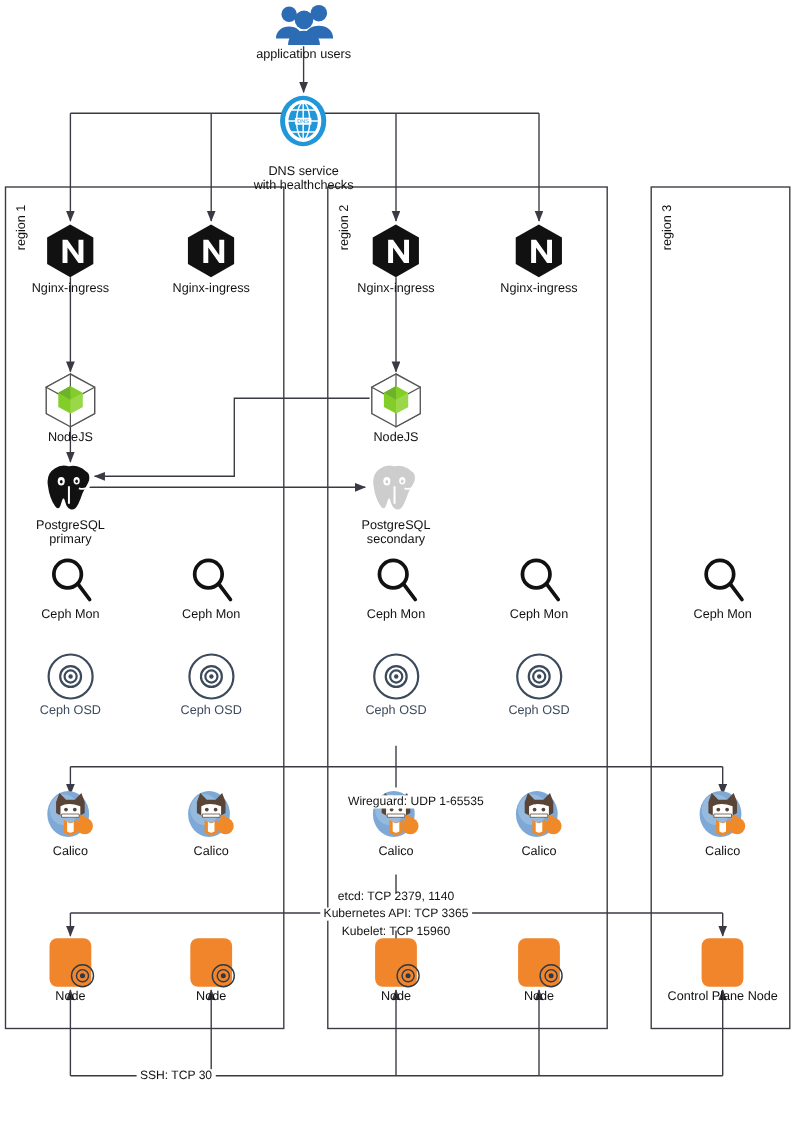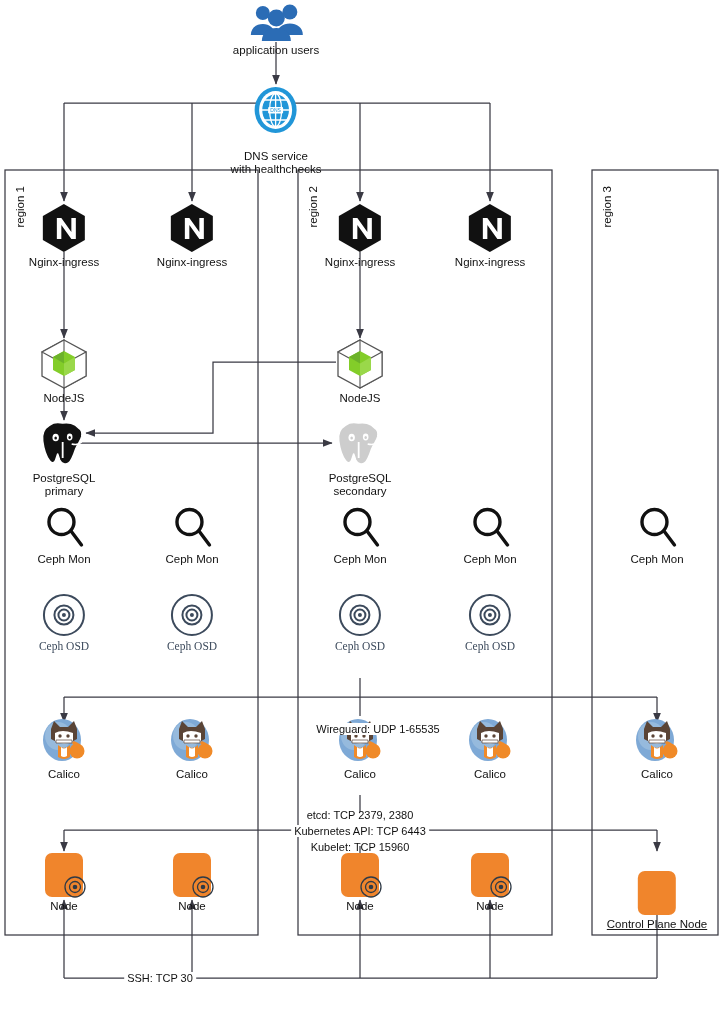--- a/index.html
+++ b/index.html
@@ -2,21 +2,21 @@
 <html><head>
 <meta charset="utf-8">
 <style>
   html,body{margin:0;padding:0;background:#ffffff;}
   body{width:724px;height:1024px;position:relative;overflow:hidden;
        font-family:"Liberation Sans","DejaVu Sans",sans-serif;color:#1a1a1a;}
   #stage{position:absolute;left:0;top:0;width:684px;height:1024px;}
   svg.layer{position:absolute;left:0;top:0;width:724px;height:1024px;pointer-events:none;}
   .node{position:absolute;transform:translateX(-50%);text-align:center;}
   .lbl{font-size:11.5px;line-height:13px;color:#111;white-space:pre;}
-  .lbl.osd{color:#3c4a5c;font-family:Liberation Serif, serif;}
+  .lbl.osd{color:#3c4a5c;}
   .edge-lbl{position:absolute;transform:translate(-50%,-50%);
             background:#fff;padding:0 3px;font-size:11px;color:#111;white-space:nowrap;}
   .edge-lbl.nobg{background:transparent;}
   .region-name{position:absolute;font-size:11.5px;color:#111;
                writing-mode:vertical-rl;transform:rotate(180deg);white-space:nowrap;}
   .ico{display:block;margin:0 auto;}
 </style>
 </head>
 <body>
 
@@ -394,27 +394,27 @@
   </div>
   <div class="node" style="left:490px;top:850px;">
     <svg class="ico" width="50" height="52" viewBox="0 0 50 52">
       <rect x="6" y="3" width="38" height="44" rx="7" fill="#f0852c"></rect>
       <circle cx="36" cy="37" r="10" fill="none" stroke="#2f3a46" stroke-width="1.3"></circle>
       <circle cx="36" cy="37" r="5.5" fill="none" stroke="#2f3a46" stroke-width="1.3"></circle>
       <circle cx="36" cy="37" r="2.3" fill="#2f3a46"></circle>
     </svg>
     <div class="lbl" style="margin-top:-2px;">Node</div>
   </div>
-  <div class="node" style="left:657px;top:868px;text-decoration:underline;">
+  <div class="node" style="left:657px;top:850px;">
     <svg class="ico" width="50" height="52" viewBox="0 0 50 52">
       <rect x="6" y="3" width="38" height="44" rx="7" fill="#f0852c"></rect>
     </svg>
     <div class="lbl" style="margin-top:-2px;">Control Plane Node</div>
   </div>
 
 
   <div class="edge-lbl" style="left:378px;top:697px;margin-top:32px;">Wireguard: UDP 1-65535</div>
-  <div class="edge-lbl nobg" style="left:360px;top:815px;">etcd: TCP 2379, 2380</div>
-  <div class="edge-lbl" style="left:360px;top:831px;">Kubernetes API: TCP 6443</div>
+  <div class="edge-lbl nobg" style="left:360px;top:815px;">etcd: TCP 2379, 1140</div>
+  <div class="edge-lbl" style="left:360px;top:831px;">Kubernetes API: TCP 3365</div>
   <div class="edge-lbl nobg" style="left:360px;top:847px;">Kubelet: TCP 15960</div>
   <div class="edge-lbl" style="left:160px;top:978px;">SSH: TCP 30</div>
 
 </div>
 
 </body></html>

